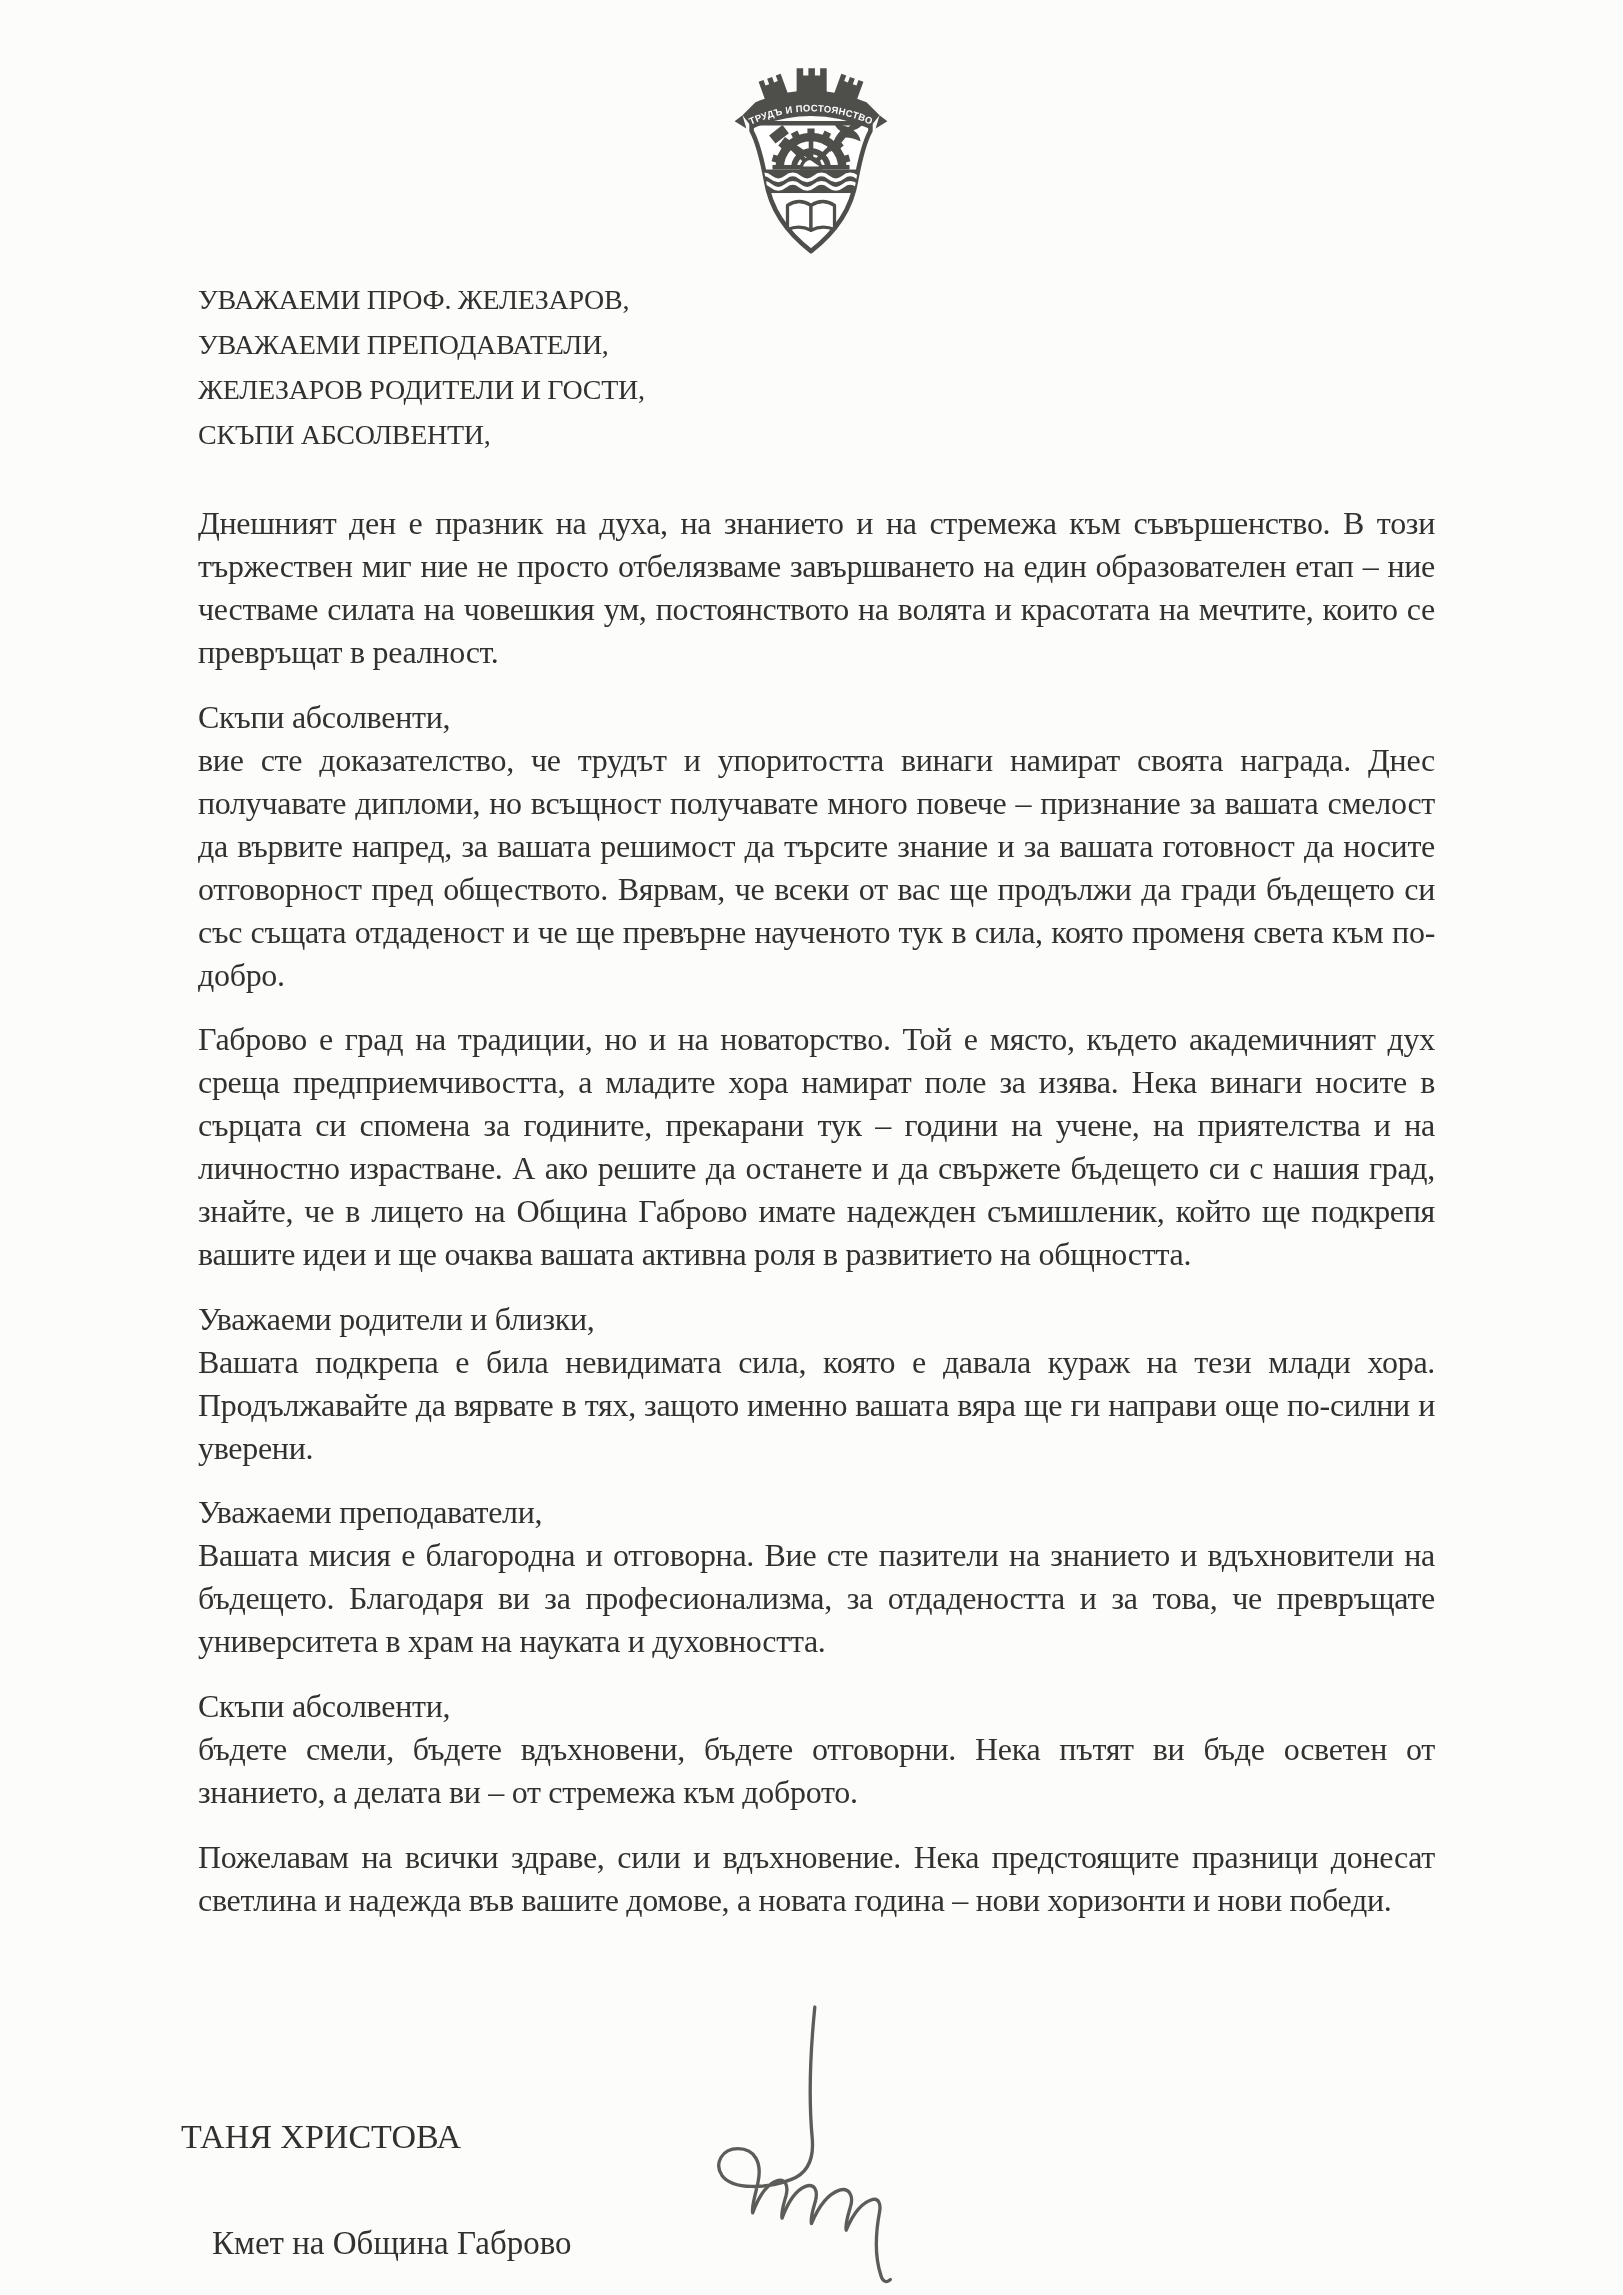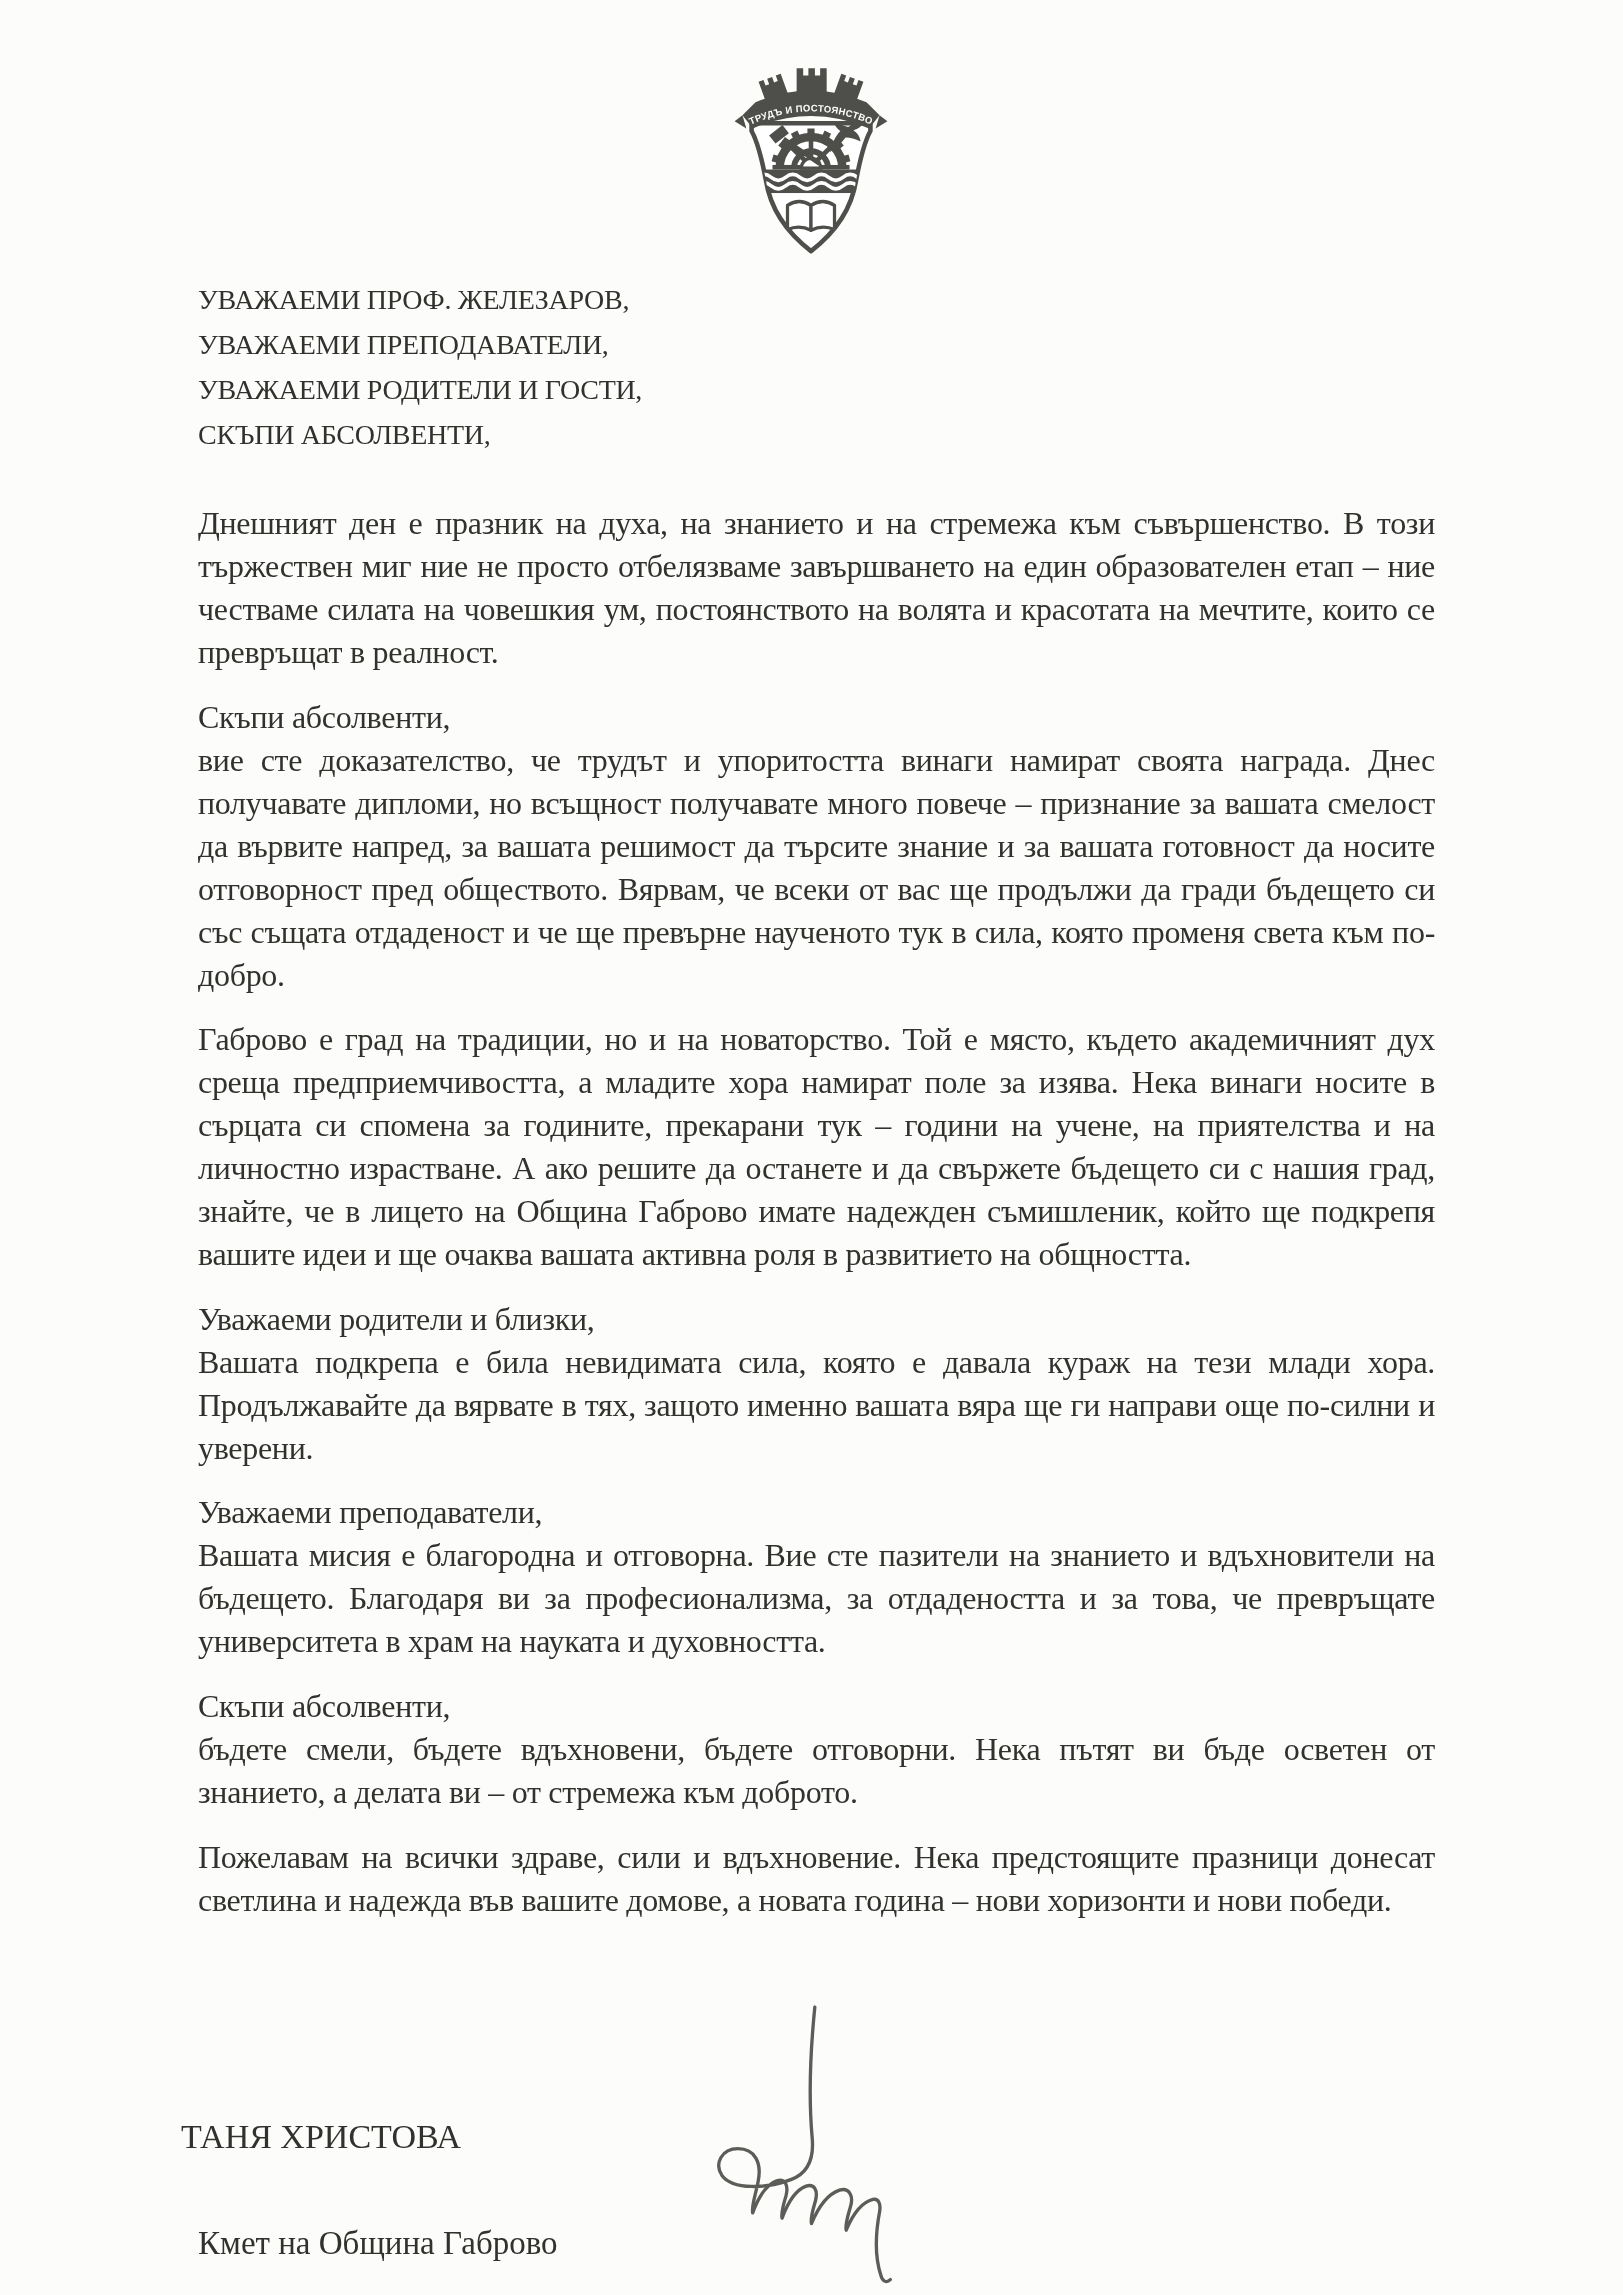--- a/index.html
+++ b/index.html
@@ -64,21 +64,21 @@
     position: absolute;
     left: 181px;
     top: 2116px;
     font-size: 34px;
     line-height: 42px;
     letter-spacing: 0px;
     white-space: nowrap;
   }
   .sig-title {
     position: absolute;
-    left: 198px;
+    left: 212px;
     top: 2222px;
     font-size: 33px;
     line-height: 42px;
     white-space: nowrap;
   }
   .sig-script {
     position: absolute;
     left: 587px;
     top: 2000px;
     width: 314px;
@@ -154,21 +154,21 @@
         <text font-family="Liberation Sans, sans-serif" font-size="14.5" font-weight="bold" fill="#ffffff" letter-spacing="0.5">
           <textPath href="#mottoArc" startOffset="50%" text-anchor="middle">ТРУДЪ И ПОСТОЯНСТВО</textPath>
         </text>
       </g>
     </svg>
   </div>
 
   <div class="salutation">
     <div class="sal-line">УВАЖАЕМИ ПРОФ. ЖЕЛЕЗАРОВ,</div>
     <div class="sal-line">УВАЖАЕМИ ПРЕПОДАВАТЕЛИ,</div>
-    <div class="sal-line">УВАЖАЕМИ РОДИТЕЛИ И ГОСТИ,</div>
+    <div class="sal-line">ЖЕЛЕЗАРОВ РОДИТЕЛИ И ГОСТИ,</div>
     <div class="sal-line">СКЪПИ АБСОЛВЕНТИ,</div>
   </div>
 
   <div class="letter-body">
     <div class="paragraph">
         <div class="text">Днешният ден е празник на духа, на знанието и на стремежа към съвършенство. В този тържествен миг ние не просто отбелязваме завършването на един образователен етап – ние честваме силата на човешкия ум, постоянството на волята и красотата на мечтите, които се превръщат в реалност.</div>
       </div>
     <div class="paragraph">
         <div class="lead">Скъпи абсолвенти,</div>
         <div class="text">вие сте доказателство, че трудът и упоритостта винаги намират своята награда. Днес получавате дипломи, но всъщност получавате много повече – признание за вашата смелост да вървите напред, за вашата решимост да търсите знание и за вашата готовност да носите отговорност пред обществото. Вярвам, че всеки от вас ще продължи да гради бъдещето си със същата отдаденост и че ще превърне наученото тук в сила, която променя света към по-добро.</div>

